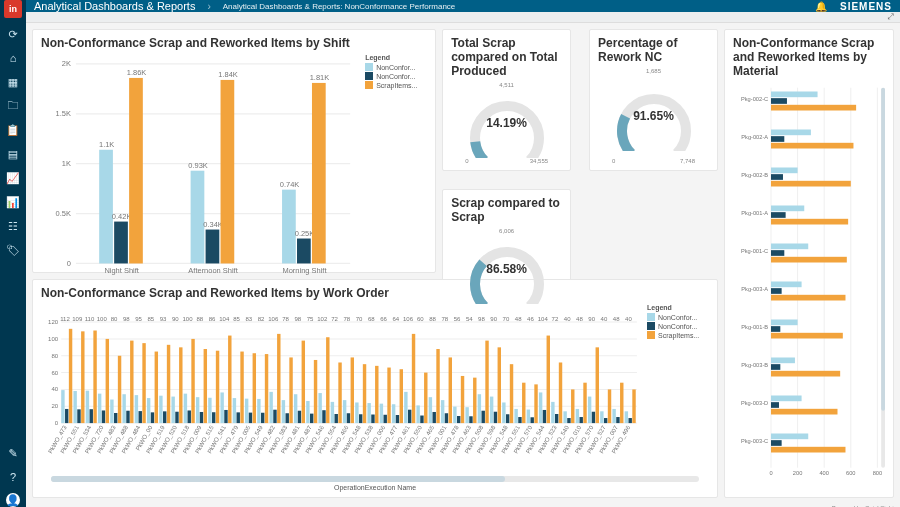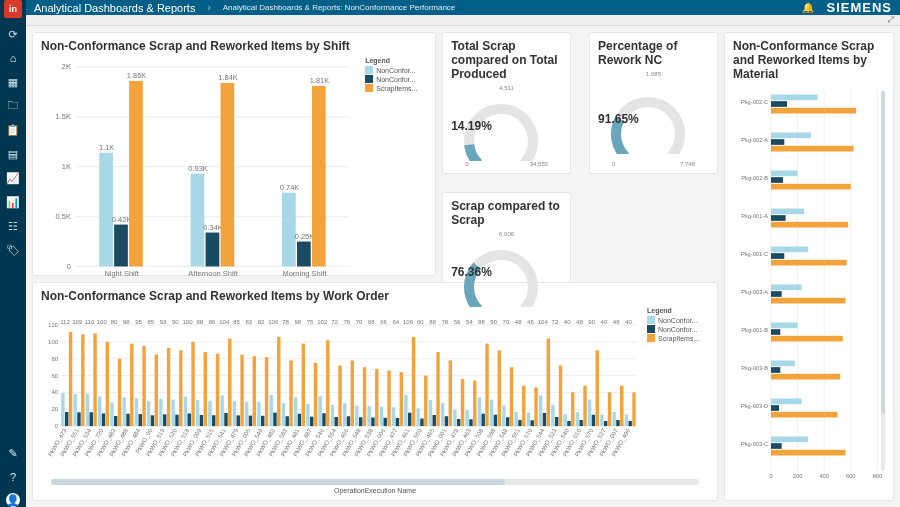--- a/index.html
+++ b/index.html
@@ -5,32 +5,32 @@
 *{box-sizing:border-box;margin:0;padding:0;font-family:"Segoe UI",Arial,sans-serif}
 body{background:#f4f4f4;width:900px;height:507px;overflow:hidden;display:flex}
 .leftnav{width:26px;background:#003750;display:flex;flex-direction:column;align-items:center;gap:8px}
 .leftnav .i{width:16px;height:16px;display:flex;align-items:center;justify-content:center;color:#cfe8f3;font-size:11px}
 .leftnav .logo{width:18px;height:18px;background:#d9392b;border-radius:2px;color:#fff;font-size:9px;font-weight:bold;display:flex;align-items:center;justify-content:center}
 .leftnav .sp{flex:1}
 .main{flex:1;display:flex;flex-direction:column}
 .topbar{height:22px;background:#005f87;display:flex;align-items:center;color:#fff;padding:0 8px;gap:12px;font-size:10px}
 .topbar .crumb{font-size:8px;opacity:.9}
 .topbar .sp{flex:1}
-.brand{font-weight:bold;letter-spacing:1px;font-size:13px}
+.brand{font-weight:bold;letter-spacing:1px;font-size:10px}
 .subbar{height:14px;background:#eceeef;border-bottom:1px solid #ddd;display:flex;align-items:center;font-size:8px;padding:0 6px;color:#666;justify-content:flex-end}
 .content{flex:1;display:flex;gap:6px;padding:6px}
 .col-l{flex:1;display:flex;flex-direction:column;gap:6px}
 .col-r{width:170px}
 .card{background:#fff;border:1px solid #e6e6e6;border-radius:2px;padding:6px 8px;display:flex;flex-direction:column}
 .card h3{font-size:12px;font-weight:700;color:#333;margin-bottom:4px}
 .row-top{display:flex;gap:6px;height:244px}
 .shift-card{flex:1.4}
 .gauges{flex:1;display:grid;grid-template-columns:1fr 1fr;grid-template-rows:1fr 1fr;gap:18px}
 .gauge-card{display:flex;flex-direction:column}
-.gwrap{flex:1;display:flex;align-items:center;position:relative}
+.gwrap{flex:1;display:flex;align-items:center;justify-content:center;position:relative}
 .gval{position:absolute;font-size:12px;font-weight:600;color:#333}
 .glabels{font-size:6px;color:#888;display:flex;justify-content:space-between;padding:0 14px}
 .gtop{font-size:6px;color:#888;text-align:center}
 .wo-card{flex:1}
 .legend{font-size:7px;color:#555}
 .legend .t{font-weight:600;margin-bottom:2px}
 .legend .row{display:flex;align-items:center;gap:3px;margin-bottom:1px}
 .sw{width:8px;height:8px}
 .axis-lbl{font-size:7px;color:#555;text-align:center;margin-top:2px}
 .foot{font-size:6px;color:#888;text-align:right;padding:1px 6px}
@@ -168,21 +168,21 @@
               </div>
             </div>
             <div class="card gauge-card">
 <h3>Scrap compared to Scrap</h3>
 <div class="gtop">6,006</div>
 <div class="gwrap">
                 <svg viewBox="0 0 100 70" width="100">
 <path d="M27.372583002030478 72.62741699796952 A32 32 0 1 1 72.62741699796952 72.62741699796952" stroke="#e4e4e4" stroke-width="10" fill="none"></path>
                   <path d="M27.372583002030478 72.62741699796952 A32 32 0 0 1 26.1064635954618 28.713879684521938" stroke="#6aa6bb" stroke-width="10" fill="none"></path>
 </svg>
-                <div class="gval">76.36%</div>
+                <div class="gval">86.58%</div>
               </div>
 <div class="glabels">
                 <span>0</span>
                 <span>18,711</span>
               </div>
             </div>
           </div>
       </div>
 
       <div class="card wo-card">

